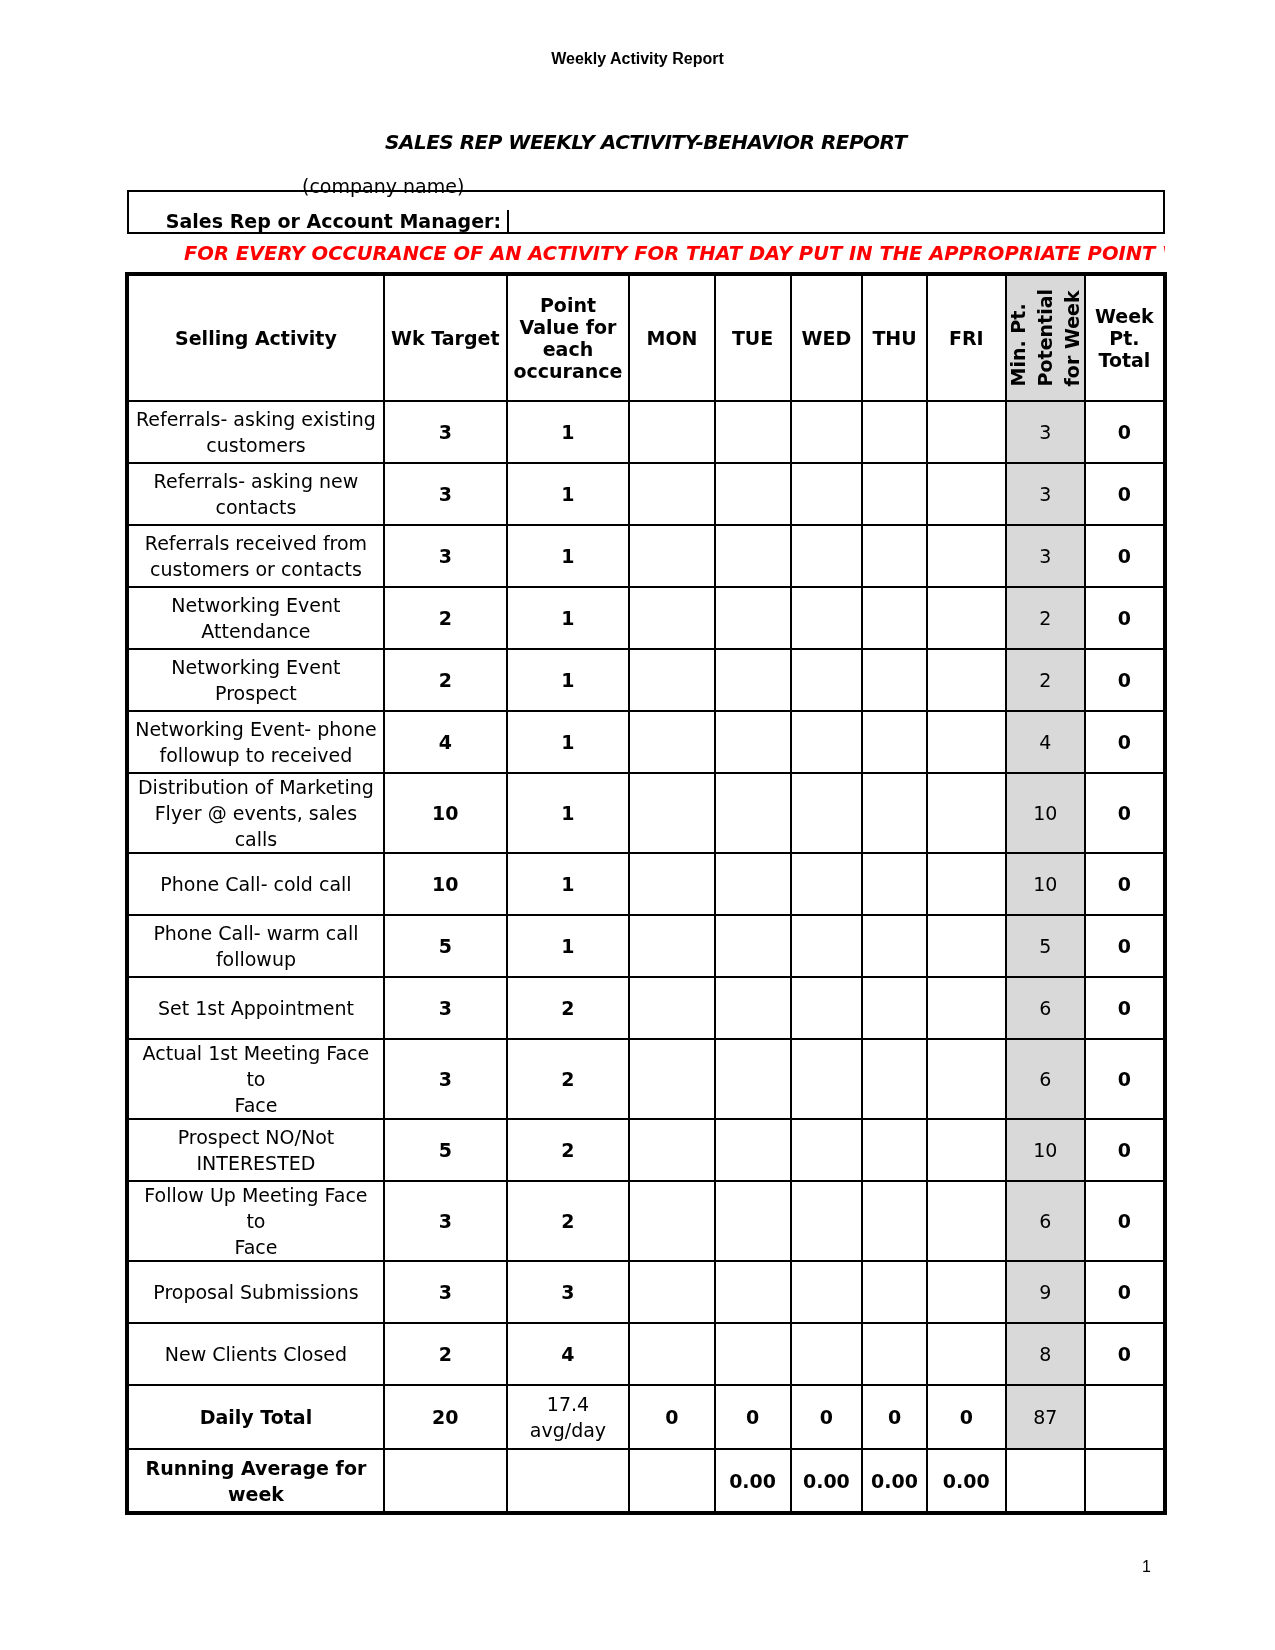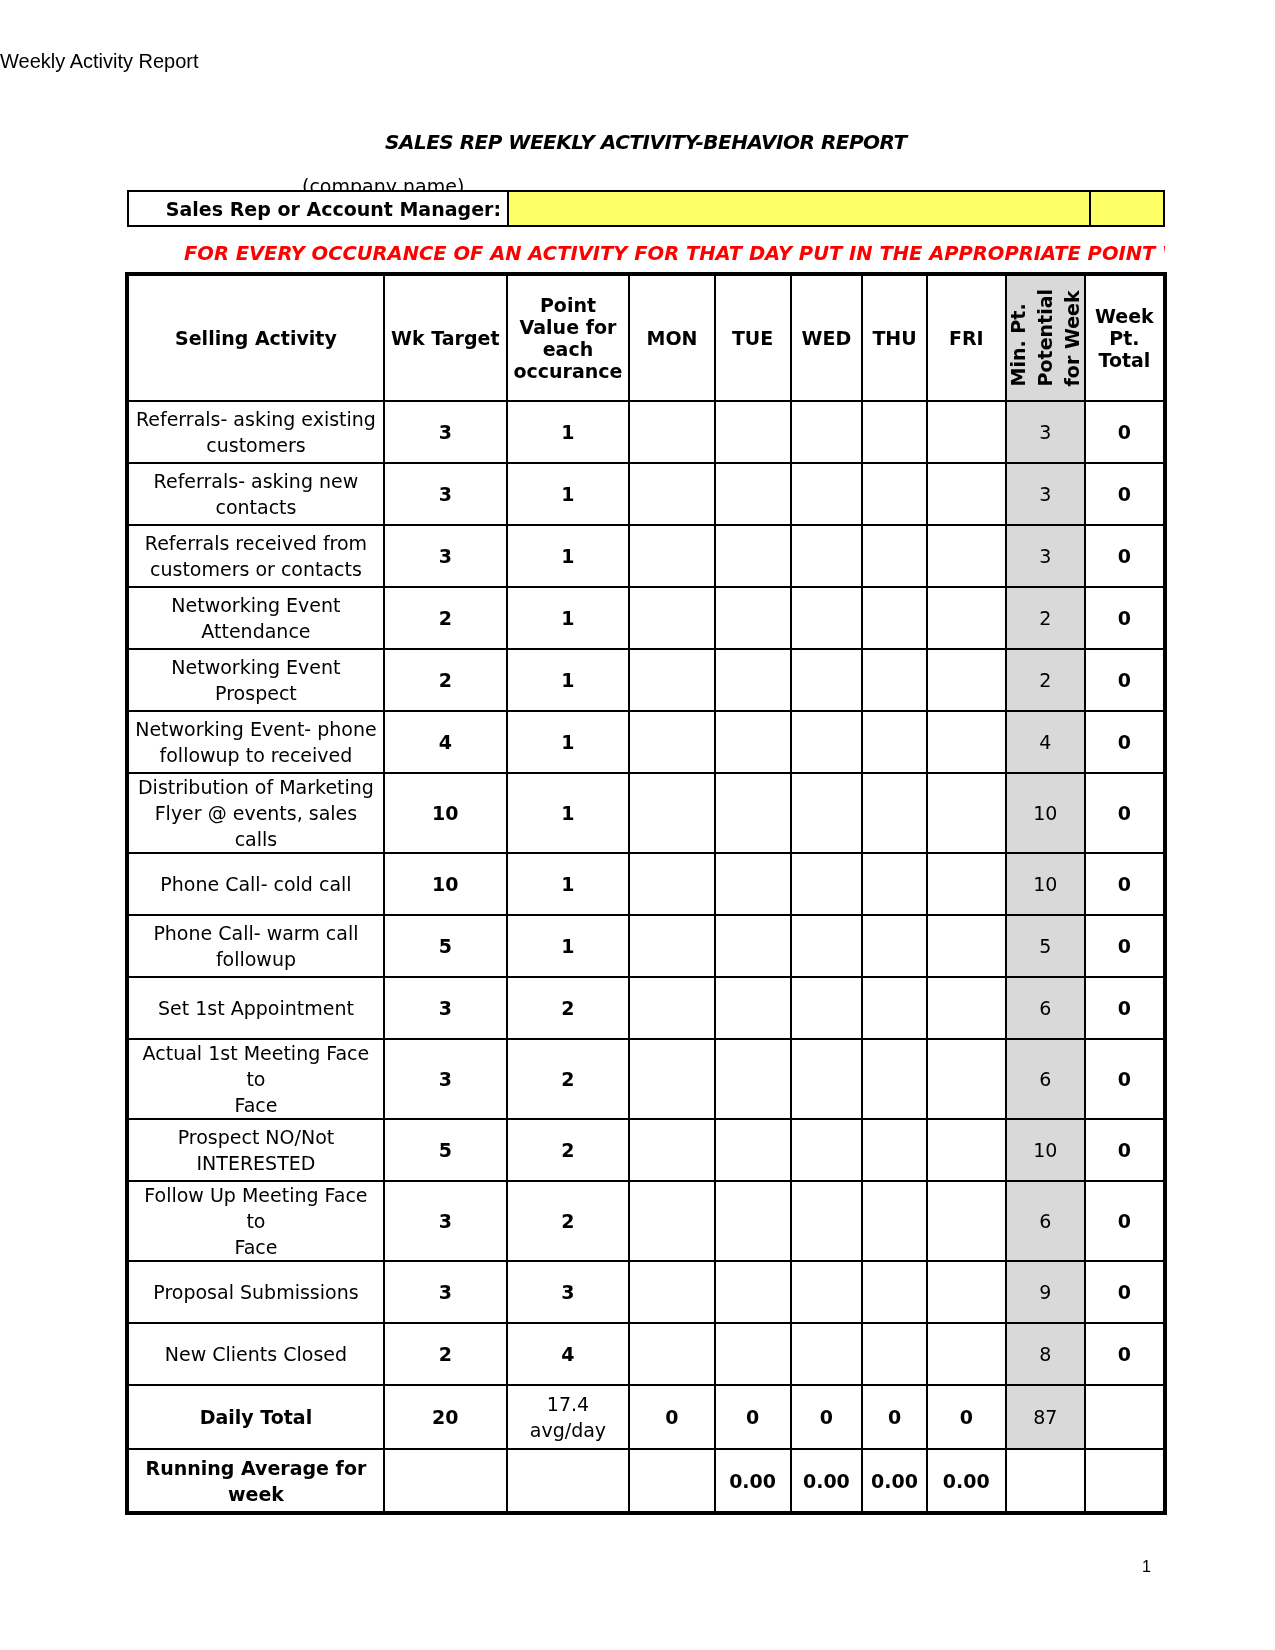--- a/index.html
+++ b/index.html
@@ -1,34 +1,34 @@
 <!DOCTYPE html>
 <html><head>
   <meta charset="utf-8">
   <style>
     * { box-sizing: border-box; margin: 0; padding: 0; }
     html, body { width: 1275px; height: 1650px; background: #ffffff; }
     body { position: relative; font-family: "DejaVu Sans", sans-serif; color: #000; }
 
     .page-header {
-      position: absolute; top: 50px; left: 0; width: 1275px; text-align: left;
-      font-family: "Liberation Sans", sans-serif; font-weight: normal; font-size: 20px;
+      position: absolute; top: 50px; left: 0; width: 1275px; text-align: center;
+      font-family: "Liberation Sans", sans-serif; font-weight: bold; font-size: 16px;
     }
     .report-title {
       position: absolute; top: 130px; left: 385px;
       font-family: "DejaVu Sans", sans-serif; font-weight: bold; font-style: italic;
       font-size: 20px; letter-spacing: -0.5px;
     }
     .company-name {
       position: absolute; top: 175px; left: 302px; font-size: 19px;
     }
 
     .rep-box {
-      position: absolute; top: 190px; left: 127px; width: 1038px; height: 37px;
-      border: 2px solid #000; display: flex;
+      position: absolute; top: 190px; left: 127px; width: 1038px; height: 44px;
+      border: 2px solid #000; display: flex; align-items: flex-end;
     }
     .rep-label {
       width: 380px; border-right: 2px solid #000; display: flex; align-items: center; justify-content: flex-end;
       padding-right: 6px; font-weight: bold; font-size: 19px; background: #fff;
     }
     .rep-input { width: 582px; background: #ffff66; border-right: 2px solid #000; }
     .rep-extra { flex: 1; background: #ffff66; }
 
     .instruction {
       position: absolute; top: 242px; left: 184px; width: 981px; overflow: hidden; white-space: nowrap;

